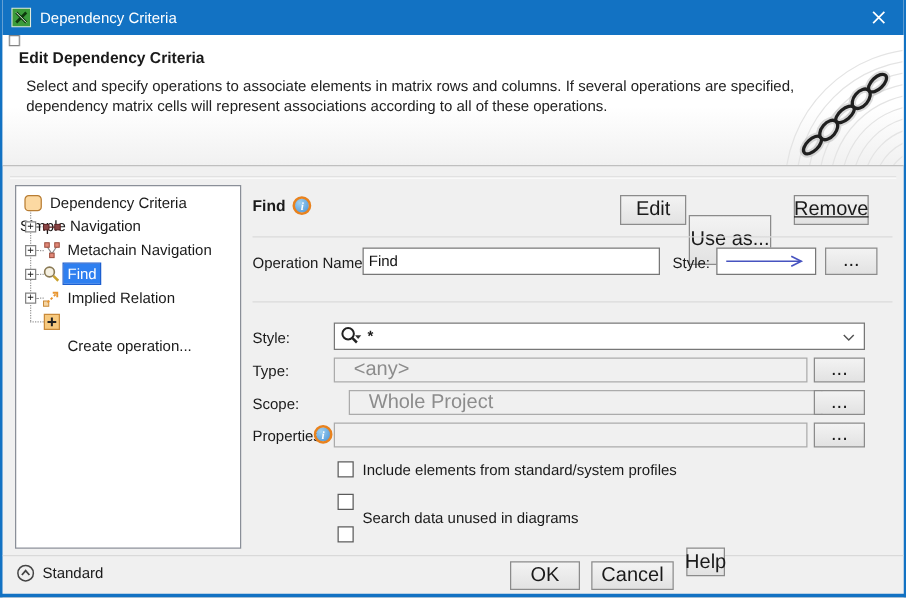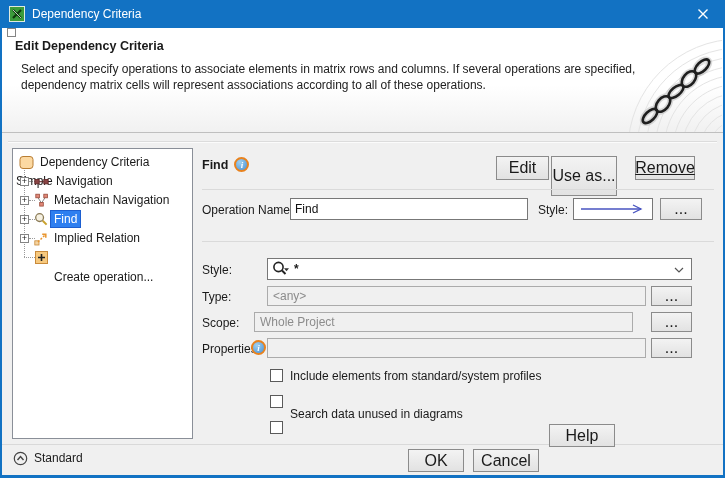--- a/index.html
+++ b/index.html
@@ -32,21 +32,21 @@
   .tree-label.selected { background:#2e7ff0; color:#fff; outline:1px solid #1c5fd0; }
   .expander { position:absolute; width:9px; height:9px; border:1px solid #848484; background:#fff;
               color:#222; font-size:9px; line-height:7px; text-align:center; }
   .vguide { position:absolute; border-left:1px dotted #9a9a9a; }
   .hguide { position:absolute; border-top:1px dotted #9a9a9a; }
   .tree-icon { position:absolute; width:15px; height:15px; }
   
   .lbl { position:absolute; white-space:nowrap; }
   .btn { position:absolute; display:flex; align-items:center; justify-content:center;
          background:linear-gradient(#f3f3f3,#e2e2e2); border:1px solid #8b8b8b; font-size:16px; cursor:default; }
-  .field { position:absolute; display:flex; align-items:center; padding:0 5px; font-size:12px; }
+  .field { position:absolute; display:flex; align-items:center; padding:0 15px; font-size:16px; }
   .field.disabled { background:#f0f0f0; border:1px solid #ababab; color:#8c8c8c; }
   .textbox { position:absolute; border:1px solid #777; padding:0 4px;
              font:12px "Liberation Sans", sans-serif; color:#111; background:#fff; }
   .combo { position:absolute; background:#fff; border:1px solid #777; display:flex; align-items:center; padding:0 4px; }
   .combo .chev { position:absolute; right:7px; top:8px; }
   .hsep { position:absolute; height:1px; background:#dadada; }
   .checkbox { position:absolute; width:13px; height:13px; background:#fff; border:1px solid #5a5a5a; }
   .info-badge { display:inline-flex; width:15px; height:15px; border-radius:50%;
                 border:2px solid #e8821e; background:radial-gradient(circle at 35% 30%, #9fd0f0, #4791d6);
                 color:#fff; align-items:center; justify-content:center;
@@ -180,21 +180,21 @@
       <rect x="1.5" y="1.5" width="12" height="12" fill="#f7c97e" stroke="#c98a3a"></rect>
       <path d="M7.5 4 V11 M4 7.5 H11" stroke="#222" stroke-width="1.6"></path>
     </svg>
   </div>
 
   <div class="panel-title">
     <span>Find</span>
     <span class="info-badge">i</span>
   </div>
   <div class="btn" style="left:494px; top:156px; width:53px; height:24px;">Edit</div>
-  <div class="btn" style="left:549px; top:156px; width:66px; height:40px;">Use as...</div>
+  <div class="btn" style="left:549px; top:172px; width:66px; height:40px;">Use as...</div>
   <div class="btn" style="left:633px; top:156px; width:60px; height:24px;text-decoration:underline;">Remove</div>
 
   <div class="hsep" style="left:200px; top:189px; width:512px;"></div>
 
   <span class="lbl" style="left:200px; top:203px;">Operation Name:</span>
   <input class="textbox" style="left: 288px; top: 198px; width: 238px; height: 22px;" value="Find">
   <span class="lbl" style="left:536px; top:203px;">Style:</span>
   <div class="style-preview" style="left:571px; top:198px; width:80px; height:22px;">
     <svg width="72" height="10" viewBox="0 0 72 10">
       <line x1="4" y1="5" x2="64" y2="5" stroke="#4753c0" stroke-width="1.3"></line>
@@ -216,21 +216,21 @@
     <svg class="chev" width="10" height="6" viewBox="0 0 10 6">
       <polyline points="1,1 5,5 9,1" fill="none" stroke="#555" stroke-width="1.2"></polyline>
     </svg>
   </div>
 
   <span class="lbl" style="left:200px; top:290px;">Type:</span>
   <div class="field disabled" style="left:265px; top:286px; width:379px; height:20px;">&lt;any&gt;</div>
   <div class="btn" style="left:649px; top:286px; width:41px; height:20px;">...</div>
 
   <span class="lbl" style="left:200px; top:316px;">Scope:</span>
-  <div class="field disabled" style="left:252px; top:312px; width:379px; height:20px;">Whole Project</div>
+  <div class="field disabled" style="left:277px; top:312px; width:379px; height:20px;">Whole Project</div>
   <div class="btn" style="left:649px; top:312px; width:41px; height:20px;">...</div>
 
   <span class="lbl" style="left:200px; top:342px;">Properties:</span>
   <span class="info-badge" style="position:absolute; left:249px; top:340px;">i</span>
   <div class="field disabled" style="left:265px; top:338px; width:379px; height:20px;"></div>
   <div class="btn" style="left:649px; top:338px; width:41px; height:20px;">...</div>
 
   <span class="checkbox" style="left:268px; top:369px;"></span>
   <span class="lbl" style="left:288px; top:369px;">Include elements from standard/system profiles</span>
   <span class="checkbox" style="left:268px; top:395px;"></span>
@@ -240,15 +240,15 @@
   <div class="footer-sep"></div>
   <div class="standard-group">
     <svg width="15" height="15" viewBox="0 0 15 15">
       <circle cx="7.5" cy="7.5" r="6.2" fill="none" stroke="#444" stroke-width="1.2"></circle>
       <polyline points="4.5,9 7.5,5.5 10.5,9" fill="none" stroke="#444" stroke-width="1.4"></polyline>
     </svg>
     <span>Standard</span>
   </div>
   <div class="btn" style="left:406px; top:449px; width:56px; height:23px;">OK</div>
   <div class="btn" style="left:471px; top:449px; width:66px; height:23px;">Cancel</div>
-  <div class="btn" style="left:547px; top:424px; width:66px; height:23px;">Help</div>
+  <div class="btn" style="left:547px; top:438px; width:31px; height:23px;">Help</div>
 
 </div>
 
 </body></html>

